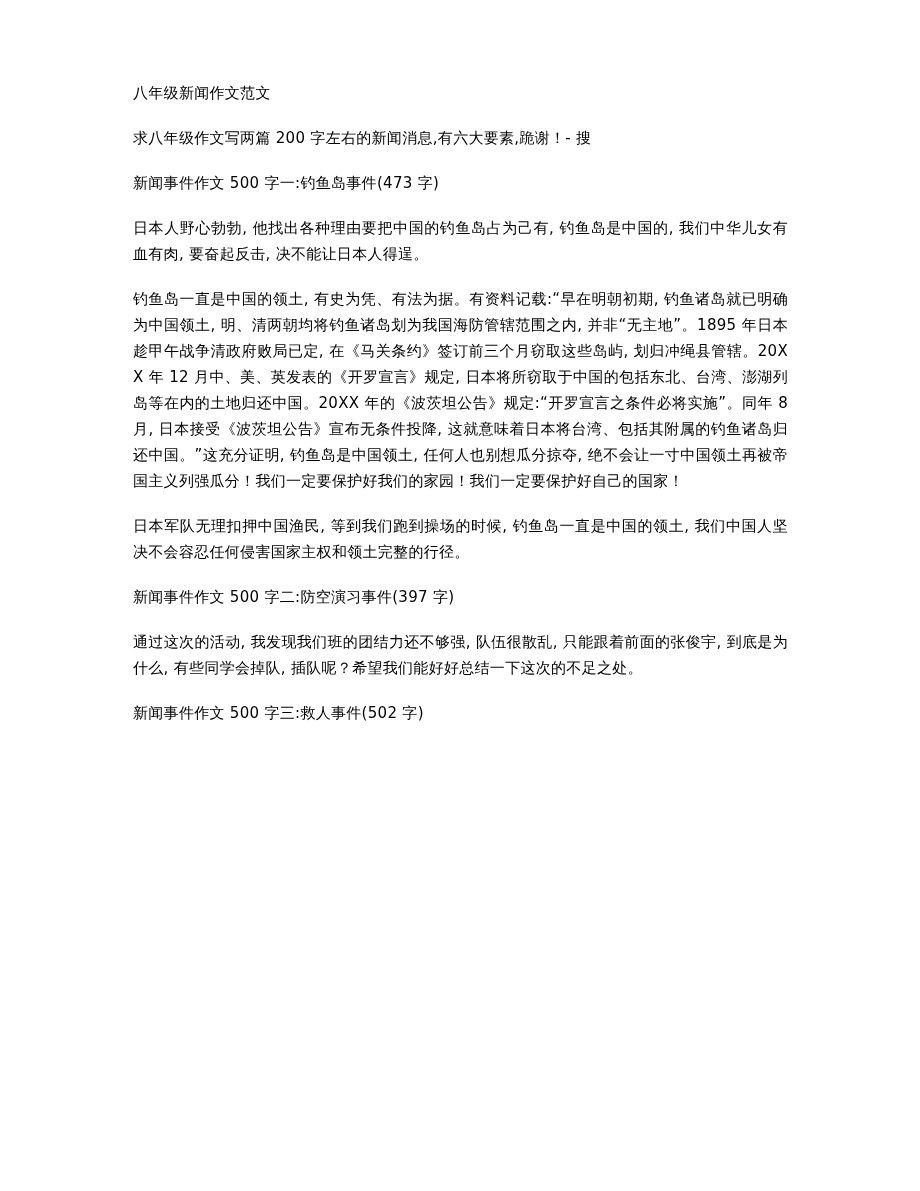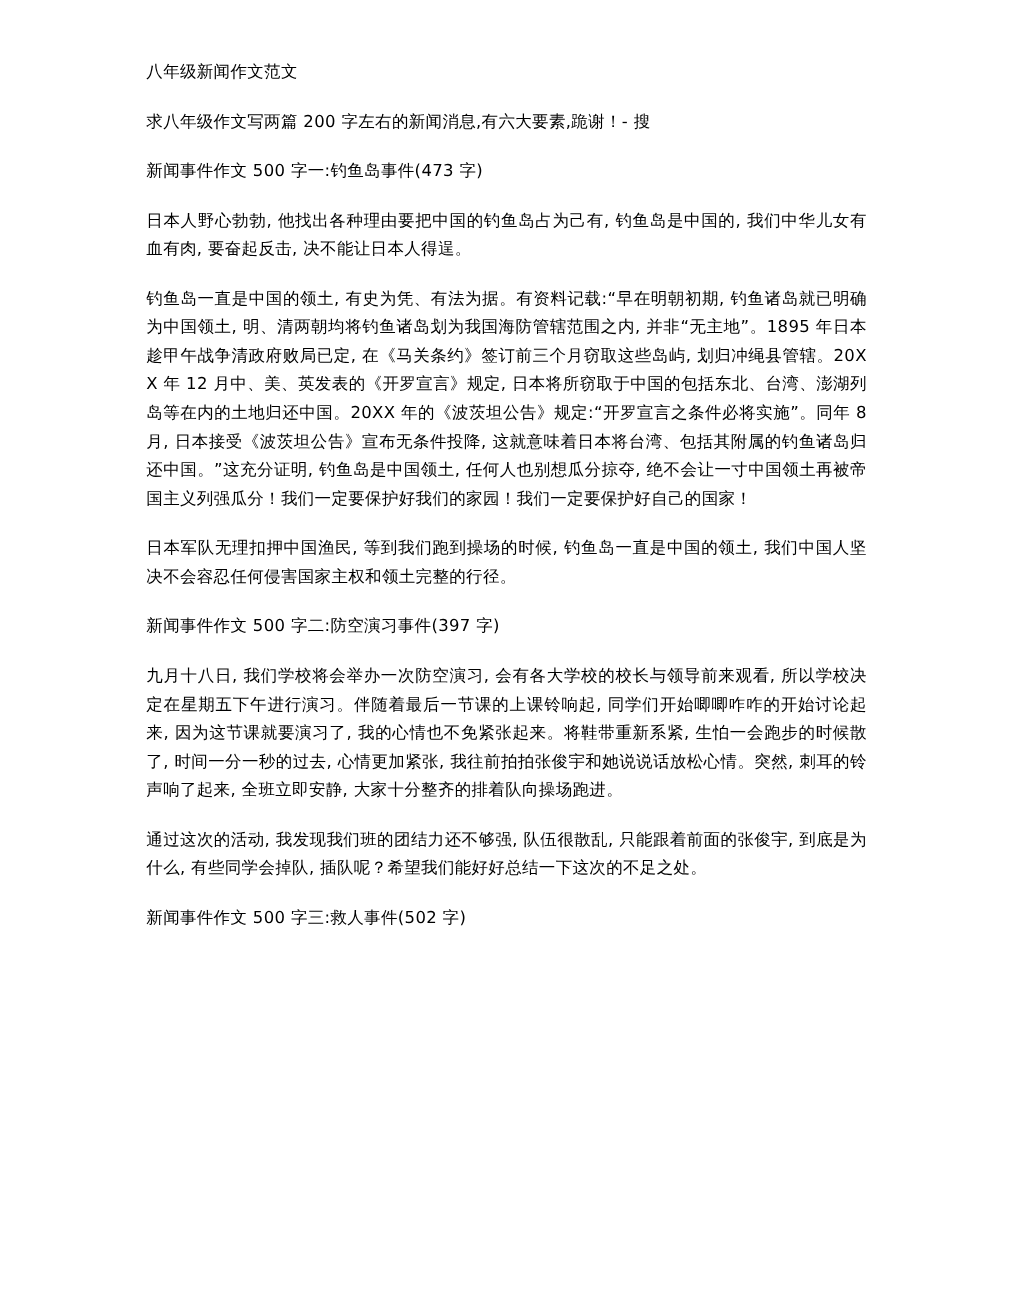--- a/index.html
+++ b/index.html
@@ -9,21 +9,21 @@
   }
   body {
     width: 920px;
   }
   .page {
     position: relative;
     width: 920px;
     min-height: 1191px;
     background: #ffffff;
     box-sizing: border-box;
-    padding: 52px 132px 60px 133px;
+    padding: 80px 132px 60px 133px;
     font-family: "DejaVu Sans", "Liberation Sans", sans-serif;
     font-size: 15px;
     color: #000000;
   }
   .para {
     margin: 0 0 19px 0;
     line-height: 26px;
     text-align: justify;
     letter-spacing: 0.3px;
     word-break: break-all;
@@ -45,20 +45,19 @@
   <p class="para">新闻事件作文 500 字一:钓鱼岛事件(473 字)</p>
 
   <p class="para">日本人野心勃勃, 他找出各种理由要把中国的钓鱼岛占为己有, 钓鱼岛是中国的, 我们中华儿女有血有肉, 要奋起反击, 决不能让日本人得逞。</p>
 
   <p class="para">钓鱼岛一直是中国的领土, 有史为凭、有法为据。有资料记载:“早在明朝初期, 钓鱼诸岛就已明确为中国领土, 明、清两朝均将钓鱼诸岛划为我国海防管辖范围之内, 并非“无主地”。1895 年日本趁甲午战争清政府败局已定, 在《马关条约》签订前三个月窃取这些岛屿, 划归冲绳县管辖。20XX 年 12 月中、美、英发表的《开罗宣言》规定, 日本将所窃取于中国的包括东北、台湾、澎湖列岛等在内的土地归还中国。20XX 年的《波茨坦公告》规定:“开罗宣言之条件必将实施”。同年 8 月, 日本接受《波茨坦公告》宣布无条件投降, 这就意味着日本将台湾、包括其附属的钓鱼诸岛归还中国。”这充分证明, 钓鱼岛是中国领土, 任何人也别想瓜分掠夺, 绝不会让一寸中国领土再被帝国主义列强瓜分！我们一定要保护好我们的家园！我们一定要保护好自己的国家！</p>
 
   <p class="para">日本军队无理扣押中国渔民, 等到我们跑到操场的时候, 钓鱼岛一直是中国的领土, 我们中国人坚决不会容忍任何侵害国家主权和领土完整的行径。</p>
 
   <p class="para">新闻事件作文 500 字二:防空演习事件(397 字)</p>
 
-  <p class="para">九月十八日, 我们学校将会举办一次防空演习, 会有各大学校的校长与领导前来观看, 所以学校决定在星期五下午进行演习。伴随着最后一节课的上课铃响起, 同学们开始唧唧咋咋的开始讨论起来, 因为这节课就要演习了, 我的心情也不免紧张起来。将鞋带重新系紧, 生怕一会跑步的时候散了, 时间一分一秒的过去, 心情更加紧张, 我往前拍拍张俊宇和她说说话放松心情。突然, 刺耳的铃声响了起来, 全班立即安静, 大家十分整齐的排着队向操场跑进。</p>
 
 
   <p class="para">通过这次的活动, 我发现我们班的团结力还不够强, 队伍很散乱, 只能跟着前面的张俊宇, 到底是为什么, 有些同学会掉队, 插队呢？希望我们能好好总结一下这次的不足之处。</p>
 
   <p class="para">新闻事件作文 500 字三:救人事件(502 字)</p>
 
 </div>
 
 </body></html>

